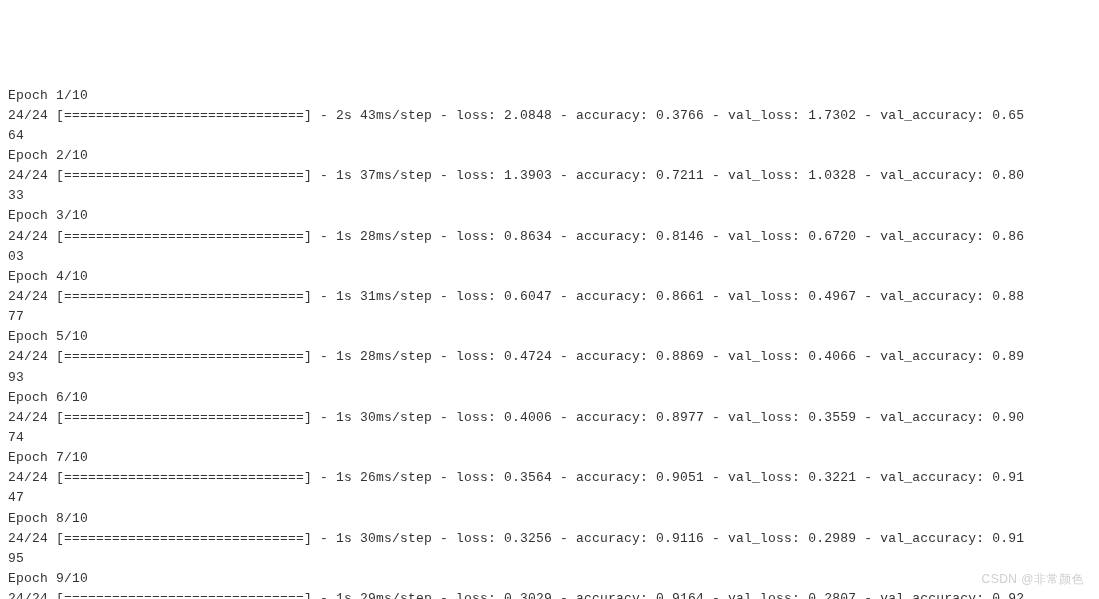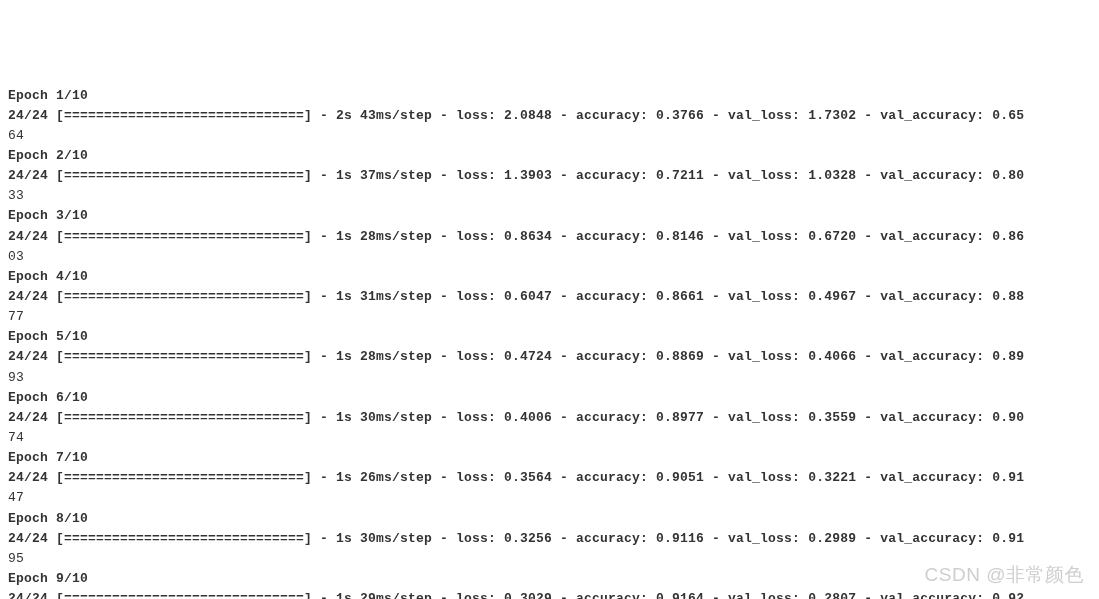--- a/index.html
+++ b/index.html
@@ -11,31 +11,30 @@
       color: #333;
       background: #fff;
       white-space: pre-wrap;
       word-wrap: break-word;
     }
     .output-block {
       letter-spacing: 0.2px;
     }
     .epoch-line {
       display: block;
-      font-weight: bold;
     }
     .wrap-remainder {
       display: block;
     }
     .watermark {
       position: fixed;
       bottom: 10px;
       right: 15px;
       font-family: Arial, sans-serif;
-      font-size: 19px;
+      font-size: 12px;
       color: rgba(180, 180, 180, 0.65);
       letter-spacing: 0.5px;
     }
   </style>
 </head>
 <body>
 
 
 
 <div class="output-block" id="training-output"><span class="epoch-line">Epoch 1/10</span><span class="epoch-line">24/24 [==============================] - 2s 43ms/step - loss: 2.0848 - accuracy: 0.3766 - val_loss: 1.7302 - val_accuracy: 0.65</span><span class="wrap-remainder">64</span><span class="epoch-line">Epoch 2/10</span><span class="epoch-line">24/24 [==============================] - 1s 37ms/step - loss: 1.3903 - accuracy: 0.7211 - val_loss: 1.0328 - val_accuracy: 0.80</span><span class="wrap-remainder">33</span><span class="epoch-line">Epoch 3/10</span><span class="epoch-line">24/24 [==============================] - 1s 28ms/step - loss: 0.8634 - accuracy: 0.8146 - val_loss: 0.6720 - val_accuracy: 0.86</span><span class="wrap-remainder">03</span><span class="epoch-line">Epoch 4/10</span><span class="epoch-line">24/24 [==============================] - 1s 31ms/step - loss: 0.6047 - accuracy: 0.8661 - val_loss: 0.4967 - val_accuracy: 0.88</span><span class="wrap-remainder">77</span><span class="epoch-line">Epoch 5/10</span><span class="epoch-line">24/24 [==============================] - 1s 28ms/step - loss: 0.4724 - accuracy: 0.8869 - val_loss: 0.4066 - val_accuracy: 0.89</span><span class="wrap-remainder">93</span><span class="epoch-line">Epoch 6/10</span><span class="epoch-line">24/24 [==============================] - 1s 30ms/step - loss: 0.4006 - accuracy: 0.8977 - val_loss: 0.3559 - val_accuracy: 0.90</span><span class="wrap-remainder">74</span><span class="epoch-line">Epoch 7/10</span><span class="epoch-line">24/24 [==============================] - 1s 26ms/step - loss: 0.3564 - accuracy: 0.9051 - val_loss: 0.3221 - val_accuracy: 0.91</span><span class="wrap-remainder">47</span><span class="epoch-line">Epoch 8/10</span><span class="epoch-line">24/24 [==============================] - 1s 30ms/step - loss: 0.3256 - accuracy: 0.9116 - val_loss: 0.2989 - val_accuracy: 0.91</span><span class="wrap-remainder">95</span><span class="epoch-line">Epoch 9/10</span><span class="epoch-line">24/24 [==============================] - 1s 29ms/step - loss: 0.3029 - accuracy: 0.9164 - val_loss: 0.2807 - val_accuracy: 0.92</span></div>

